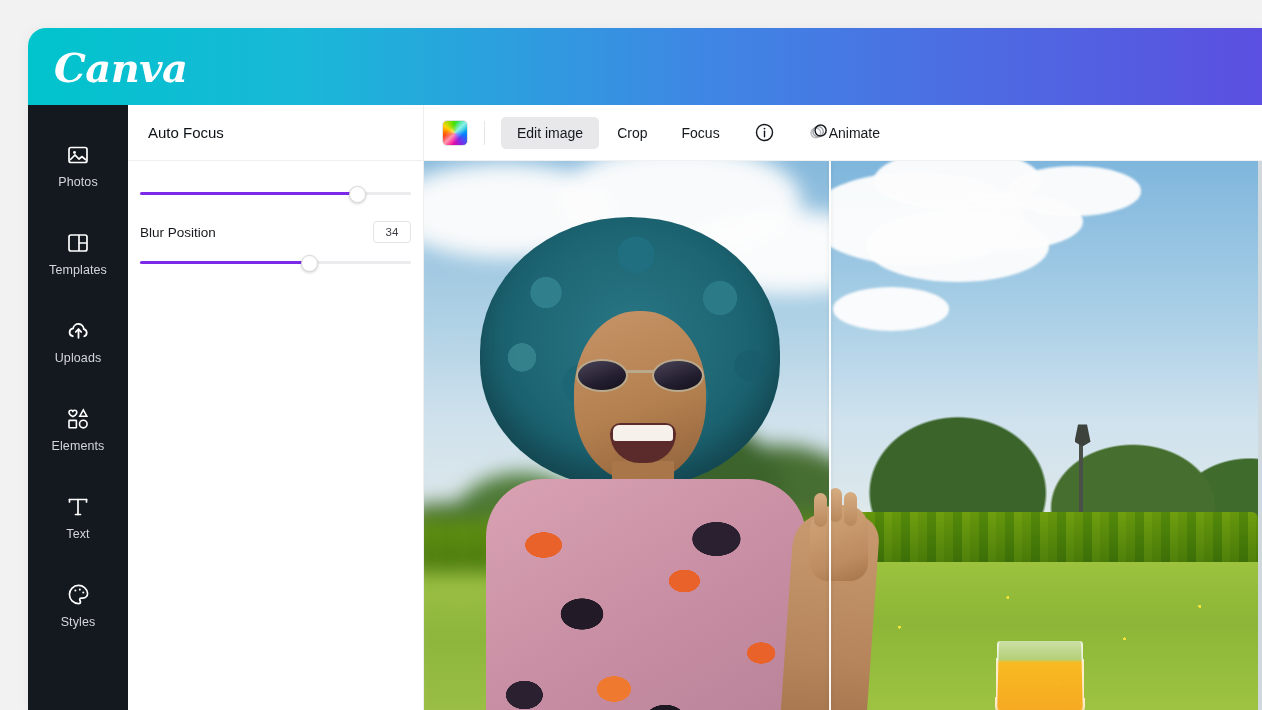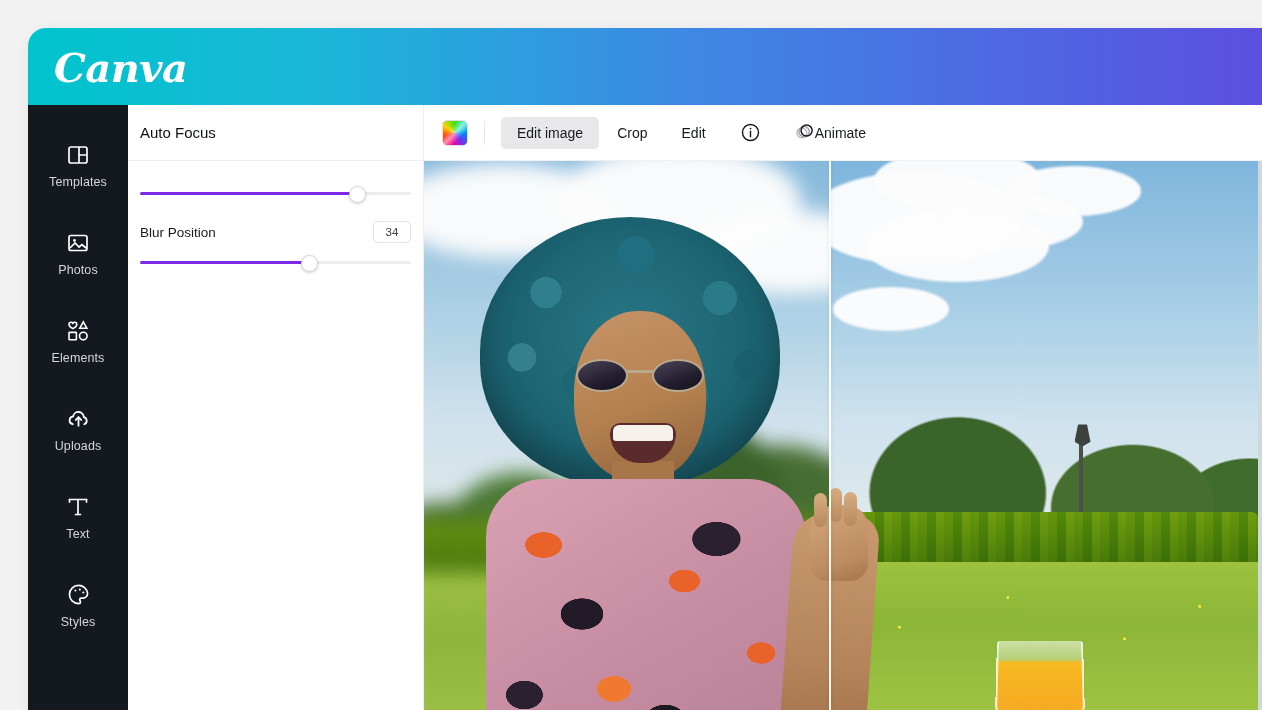--- a/index.html
+++ b/index.html
@@ -123,20 +123,21 @@
     display: flex;
     align-items: center;
     padding: 0 0 0 12px;
     border-bottom: 1px solid #efeff0;
     box-sizing: border-box;
   }
   .panel-title {
     font-size: 15px;
     color: #0d1216;
     font-weight: 400;
+    margin-left: 8px;
   }
   .panel-content { padding: 22px 12px 0 12px; }
 
   .control-row {
     display: flex;
     align-items: center;
     justify-content: space-between;
     margin-bottom: 9px;
   }
   .control-label {
@@ -536,60 +537,60 @@
       <div class="brand-logo">Canva</div>
     </div>
 
     <div class="app-body">
 
       <div class="rail">
 
         <div class="rail-item">
           <span class="rail-icon">
             <svg width="24" height="24" viewBox="0 0 24 24" fill="none" stroke="#fff" stroke-width="1.7">
+              <rect x="3" y="4.5" width="18" height="15" rx="2"></rect>
+                <circle cx="8.5" cy="9.5" r="1.4" fill="#fff" stroke="none"></circle>
+              <path d="M4 17l5-5 4 4 3-2.5 4 3.5"></path>
+            </svg>
+          </span>
+          <span class="rail-label">Photos</span>
+        </div>
+
+        <div class="rail-item">
+          <span class="rail-icon">
+            <svg width="24" height="24" viewBox="0 0 24 24" fill="none" stroke="#fff" stroke-width="1.7">
               <rect x="3" y="4" width="18" height="16" rx="2"></rect>
                 <line x1="13" y1="4" x2="13" y2="20"></line>
                 <line x1="13" y1="12" x2="21" y2="12"></line>
             </svg>
           </span>
           <span class="rail-label">Templates</span>
         </div>
 
         <div class="rail-item">
           <span class="rail-icon">
-            <svg width="24" height="24" viewBox="0 0 24 24" fill="none" stroke="#fff" stroke-width="1.7">
-              <rect x="3" y="4.5" width="18" height="15" rx="2"></rect>
-                <circle cx="8.5" cy="9.5" r="1.4" fill="#fff" stroke="none"></circle>
-              <path d="M4 17l5-5 4 4 3-2.5 4 3.5"></path>
+            <svg width="25" height="25" viewBox="0 0 24 24" fill="none" stroke="#fff" stroke-width="1.7" stroke-linecap="round">
+              <path d="M6.5 17.5A3.8 3.8 0 0 1 6.8 10a5.2 5.2 0 0 1 10.3.6 3.6 3.6 0 0 1 .4 6.9"></path>
+              <line x1="12" y1="19" x2="12" y2="11"></line>
+                <path d="M9.4 13.4L12 10.8l2.6 2.6"></path>
             </svg>
           </span>
-          <span class="rail-label">Photos</span>
+          <span class="rail-label">Uploads</span>
         </div>
 
         <div class="rail-item">
           <span class="rail-icon">
             <svg width="26" height="26" viewBox="0 0 26 26" fill="none" stroke="#fff" stroke-width="1.6">
               <path d="M4 6.4c0-1.2 1-2.1 2.1-2.1.8 0 1.4.4 1.8 1 .4-.6 1-1 1.8-1 1.2 0 2.1.9 2.1 2.1 0 2-3.9 4.2-3.9 4.2S4 8.4 4 6.4z"></path>
               <path d="M18.3 3.8l3.5 6.4h-7z"></path>
               <rect x="4" y="14.4" width="7.4" height="7.4" rx="0.6"></rect>
               <circle cx="18.3" cy="18.1" r="3.8"></circle>
             </svg>
           </span>
           <span class="rail-label">Elements</span>
-        </div>
-
-        <div class="rail-item">
-          <span class="rail-icon">
-            <svg width="25" height="25" viewBox="0 0 24 24" fill="none" stroke="#fff" stroke-width="1.7" stroke-linecap="round">
-              <path d="M6.5 17.5A3.8 3.8 0 0 1 6.8 10a5.2 5.2 0 0 1 10.3.6 3.6 3.6 0 0 1 .4 6.9"></path>
-              <line x1="12" y1="19" x2="12" y2="11"></line>
-                <path d="M9.4 13.4L12 10.8l2.6 2.6"></path>
-            </svg>
-          </span>
-          <span class="rail-label">Uploads</span>
         </div>
 
         <div class="rail-item">
           <span class="rail-icon">
             <svg width="26" height="26" viewBox="0 0 26 26" fill="none" stroke="#fff" stroke-width="1.7" stroke-linecap="round">
               <line x1="4.5" y1="5.5" x2="21.5" y2="5.5"></line>
                 <line x1="13" y1="5.5" x2="13" y2="20.5"></line>
               <line x1="4.5" y1="5.5" x2="4.5" y2="8"></line>
                 <line x1="21.5" y1="5.5" x2="21.5" y2="8"></line>
               <line x1="10.5" y1="20.5" x2="15.5" y2="20.5"></line>
@@ -639,21 +640,21 @@
       </div>
 
       <div class="editor">
 
         <div class="toolbar">
           <div class="color-swatch"></div>
           <div class="tb-divider"></div>
 
           <button class="tb-btn active">Edit image</button>
           <button class="tb-btn">Crop</button>
-          <button class="tb-btn">Edit</button>
+          <button class="tb-btn">Focus</button>
 
           <div class="tb-icon-btn">
             <svg width="21" height="21" viewBox="0 0 22 22" fill="none" stroke="#16191d" stroke-width="1.5">
               <circle cx="11" cy="11" r="8.4"></circle>
               <circle cx="11" cy="6.9" r="0.95" fill="#16191d" stroke="none"></circle>
               <line x1="11" y1="9.6" x2="11" y2="15.4" stroke-linecap="round"></line>
             </svg>
           </div>
 
           <div class="tb-animate">

